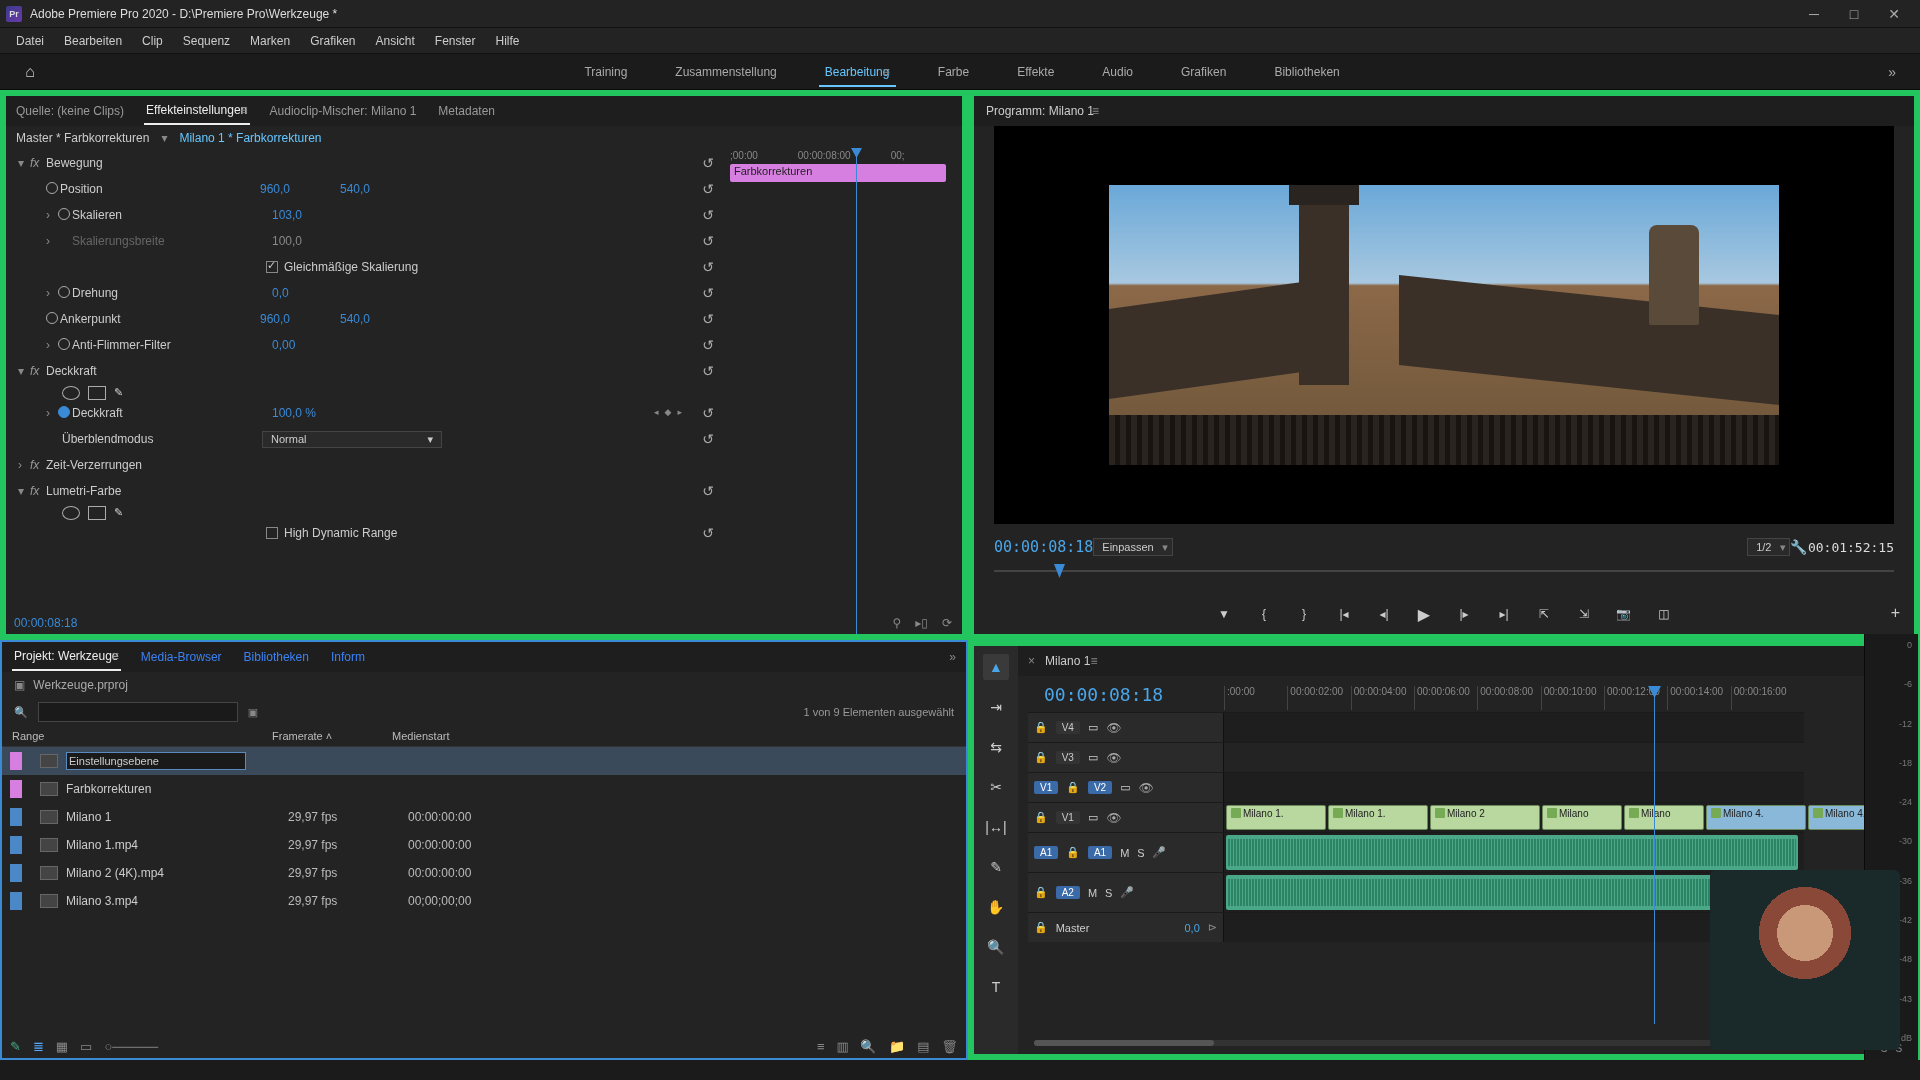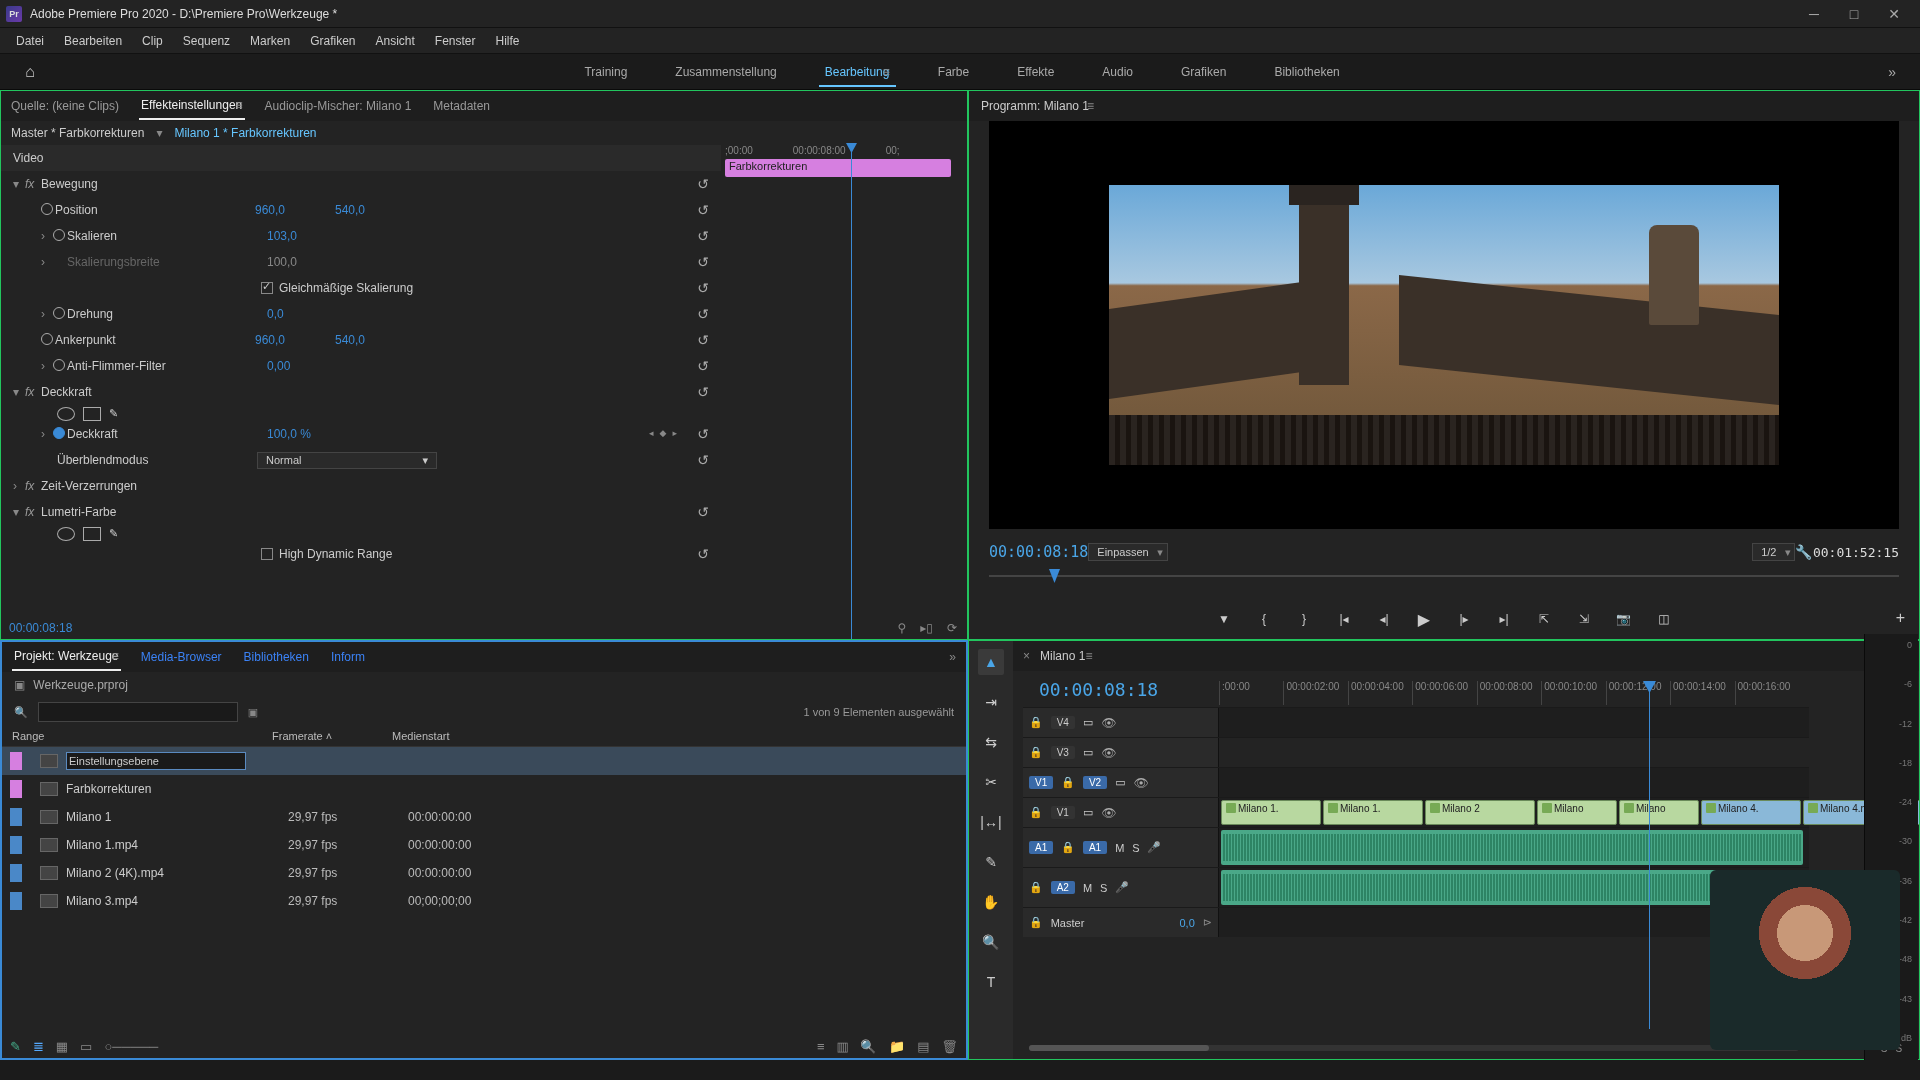--- a/index.html
+++ b/index.html
@@ -20,21 +20,21 @@
 .wsbar { height:36px; background:#1b1b1b; display:flex; align-items:center; padding:0 12px; gap:0; border-bottom:1px solid #0a0a0a; }
 .home-icon { width:36px; height:36px; display:flex; align-items:center; justify-content:center; color:#ccc; font-size:16px; }
 .wsbar-center { flex:1; display:flex; justify-content:center; gap:36px; }
 .wsitem { padding:8px 6px; font-size:12px; color:#aaa; position:relative; }
 .wsitem.active { color:#66c6ff; }
 .wsitem.active::after { content:""; position:absolute; left:0; right:0; bottom:0; height:2px; background:#66c6ff; }
 .wsmore { color:#aaa; font-size:14px; padding:0 12px; }
 
 
 .main { position:absolute; top:90px; left:0; right:0; bottom:20px; display:grid; grid-template-columns: 968px 1fr; grid-template-rows: 550px 1fr; }
-.panel { background:#232323; border:1px solid #22c55e; position:relative; overflow:hidden; }
+.panel { background:#232323; border:6px solid #22c55e; position:relative; overflow:hidden; }
 
 
 .toptabs { height:30px; display:flex; align-items:center; padding:0 8px; gap:18px; font-size:12px; background:#1e1e1e; }
 .toptab { color:#999; padding:6px 2px; }
 .toptab.active { color:#eee; border-bottom:2px solid #eee; }
 .tab-hamb { color:#888; font-size:12px; margin-left:-10px; }
 .ec-masterrow { height:24px; background:#232323; display:flex; align-items:center; padding:0 10px; gap:12px; font-size:12px; }
 .ec-link { color:#66c6ff; }
 .ec-mini { position:absolute; top:54px; right:8px; left:720px; height:32px; }
 .ec-mini-ruler { height:14px; font-size:10px; color:#888; display:flex; gap:40px; padding-left:4px; }
@@ -209,23 +209,20 @@
     <div class="ec-mini">
       <div class="ec-mini-ruler">
           <span>;00:00</span>
           <span>00:00:08:00</span>
           <span>00;</span>
         </div>
       <div class="ec-mini-clip">Farbkorrekturen</div>
       <div class="ec-mini-playhead"></div>
     </div>
     <div class="ec-body">
-      <div class="ec-row" style="background:#2a2a2a">
-          <span>Video</span>
-        </div>
       <div class="ec-row">
           <span class="tw">▾</span>
           <span class="fx">fx</span>
           <span class="lbl">Bewegung</span>
           <span class="reset">↺</span>
         </div>
       <div class="ec-row" style="padding-left:40px">
           <span class="sw"><span class="stopwatch"></span></span>
           <span class="lbl">Position</span>
           <span class="val">960,0</span>

